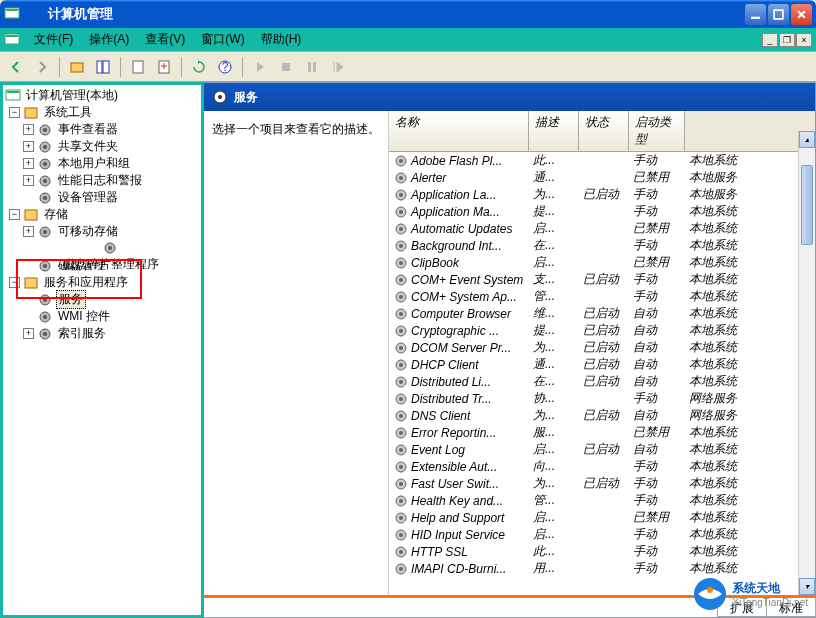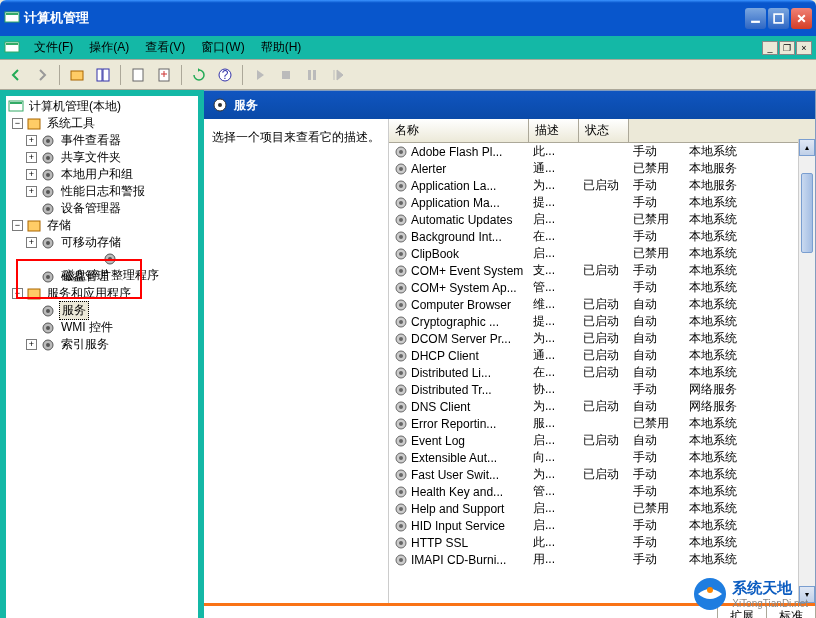--- a/index.html
+++ b/index.html
@@ -1,70 +1,70 @@
 <!DOCTYPE html>
 <html><head>
 <meta charset="utf-8">
 <style>
 * { box-sizing: border-box; margin: 0; padding: 0; font-family: "Microsoft YaHei", "SimSun", Tahoma, sans-serif; font-size: 12px; }
 body { background: #ece9d8; width: 816px; height: 618px; position: relative; overflow: hidden; }
 
-.titlebar { height: 36px; background: linear-gradient(to bottom, #3a93ff 0%, #0856cc 8%, #0856cc 92%, #0856cc 100%); display: flex; align-items: center; padding: 0 4px; border-radius: 6px 6px 0 0; }
+.titlebar { height: 28px; background: linear-gradient(to bottom, #3a93ff 0%, #0856cc 8%, #0856cc 92%, #0856cc 100%); display: flex; align-items: center; padding: 0 4px; border-radius: 6px 6px 0 0; gap: 24px; }
 .titlebar-icon { width: 16px; height: 16px; margin-right: 4px; }
 .titlebar-text { color: #fff; font-weight: bold; flex: 1; font-size: 13px; }
 .win-btns { display: flex; gap: 2px; }
 .win-btn { width: 21px; height: 21px; border-radius: 3px; display: flex; align-items: center; justify-content: center; cursor: pointer; }
 .win-min, .win-max { background: linear-gradient(to bottom, #7ba7e0, #2d66c4); color: #fff; }
 .win-close { background: linear-gradient(to bottom, #f08276, #d43d26); color: #fff; }
 .win-btn svg { width: 11px; height: 11px; }
 
 .menubar { height: 24px; background: #14b8a6; display: flex; align-items: center; padding-left: 4px; border-bottom: 1px solid #aca899; }
 .menubar-icon { width: 16px; height: 16px; margin-right: 6px; }
 .menu-item { padding: 2px 8px; cursor: pointer; }
 .mdi-btns { margin-left: auto; display: flex; gap: 1px; padding-right: 4px; }
 .mdi-btn { width: 16px; height: 14px; background: #ece9d8; border: 1px solid #888; cursor: pointer; display: flex; align-items: center; justify-content: center; font-size: 9px; }
 
 .toolbar { height: 30px; background: #ece9d8; display: flex; align-items: center; padding: 0 4px; border-bottom: 1px solid #aca899; gap: 2px; }
 .tb-btn { width: 24px; height: 24px; display: flex; align-items: center; justify-content: center; cursor: pointer; border: 1px solid transparent; }
 .tb-sep { width: 1px; height: 20px; background: #aca899; margin: 0 3px; }
 
 .content { display: flex; height: calc(100% - 82px); }
 
-.tree { width: 204px; background: #fff; border: 6px solid #14b8a6; overflow: auto; padding: 2px; }
+.tree { width: 204px; background: #fff; border: 3px solid #14b8a6; overflow: auto; padding: 2px; }
 .tree-node { display: flex; align-items: center; height: 17px; white-space: nowrap; cursor: pointer; }
 .tree-toggle { width: 11px; height: 11px; border: 1px solid #7b7b7b; display: flex; align-items: center; justify-content: center; margin-right: 3px; font-size: 9px; line-height: 1; color: #000; background: #fff; }
 .tree-spacer { width: 14px; display: inline-block; }
 .tree-icon { width: 16px; height: 16px; margin-right: 3px; flex-shrink: 0; }
 .tree-label { padding: 0 2px; }
 .tree-selected { background: #ece9d8; border: 1px dotted #000; }
 .tree-highlight-box { border: 2px solid red; position: absolute; }
 
 .services-panel { flex: 1; display: flex; flex-direction: column; background: #fff; border: 1px solid #829cbf; border-left: none; }
 .panel-header { height: 28px; background: linear-gradient(to bottom, #1055c0, #0a4aa8); display: flex; align-items: center; padding: 0 8px; color: #fff; font-weight: bold; }
 .panel-header-icon { width: 16px; height: 16px; margin-right: 6px; }
 .panel-body { flex: 1; display: flex; overflow: hidden; justify-content: space-between; }
 .panel-desc { width: 185px; padding: 10px 8px; border-right: 1px solid #ccc; }
-.svc-list-wrap { flex: 1; overflow: auto; position: relative; }
+.svc-list-wrap { flex: 1; overflow: auto; position: relative; font-style: italic; }
 .svc-header { display: flex; background: #ece9d8; border-bottom: 1px solid #aca899; position: sticky; top: 0; }
 .svc-col-h { padding: 3px 6px; border-right: 1px solid #aca899; cursor: pointer; background: linear-gradient(to bottom, #fff, #ece9d8); }
 .svc-row { display: flex; height: 17px; align-items: center; cursor: pointer; }
 .svc-cell { padding: 0 4px; overflow: hidden; text-overflow: ellipsis; white-space: nowrap; display: flex; align-items: center; }
 .svc-icon { width: 16px; height: 16px; margin-right: 2px; flex-shrink: 0; }
 .col-name { width: 140px; }
 .col-desc { width: 50px; }
 .col-status { width: 50px; }
 .col-startup { width: 56px; }
 .col-logon { width: 70px; }
 
 .panel-tabs { height: 22px; border-top: 3px solid #f97316; display: flex; padding-left: 30px; justify-content: flex-end; }
 .tab { padding: 2px 12px; border: 1px solid #aca899; border-top: none; margin-right: -1px; cursor: pointer; background: #fff; }
 
 .watermark { position: absolute; right: 8px; bottom: 6px; display: flex; align-items: center; gap: 4px; }
 .watermark-icon { width: 36px; height: 36px; }
-.watermark-text { font-weight: bold; color: #0b5cc0; font-size: 15px; }
+.watermark-text { font-weight: bold; color: #0b5cc0; font-size: 12px; }
 .watermark-sub { font-size: 10px; color: #888; }
 .scroll-indicator { position: absolute; right: 0; top: 20px; width: 17px; bottom: 0; background: #f0f0f0; border-left: 1px solid #ccc; }
 .scroll-thumb { background: linear-gradient(to right, #c9d9f0, #a3bde3); border: 1px solid #7a9ed0; height: 80px; margin: 17px 2px; border-radius: 2px; }
 .scroll-btn { height: 17px; background: linear-gradient(to bottom, #e0e8f5, #c0d0e8); border: 1px solid #7a9ed0; display: flex; align-items: center; justify-content: center; font-size: 8px; }
 .scroll-btn-bottom { position: absolute; bottom: 0; left: 0; right: 0; }
 </style>
 </head>
 <body>
 
 <div class="titlebar">
@@ -316,20 +316,21 @@
     </div>
     <div class="panel-body">
       <div class="panel-desc">
         <div>选择一个项目来查看它的描述。</div>
       </div>
       <div class="svc-list-wrap">
         <div class="svc-header">
           <div class="svc-col-h col-name">名称</div>
           <div class="svc-col-h col-desc">描述</div>
           <div class="svc-col-h col-status">状态</div>
+          <div class="svc-col-h col-startup">启动类型</div>
         </div>
         <div id="svc-rows">
             <div class="svc-row">
               <div class="svc-cell col-name">
                 <svg class="svc-icon" viewBox="0 0 16 16">
                   <circle cx="8" cy="8" r="5" fill="#ccc" stroke="#666"></circle>
                   <circle cx="8" cy="8" r="2" fill="#666"></circle>
                 </svg>
                 <span>Adobe Flash Pl...</span>
               </div>

